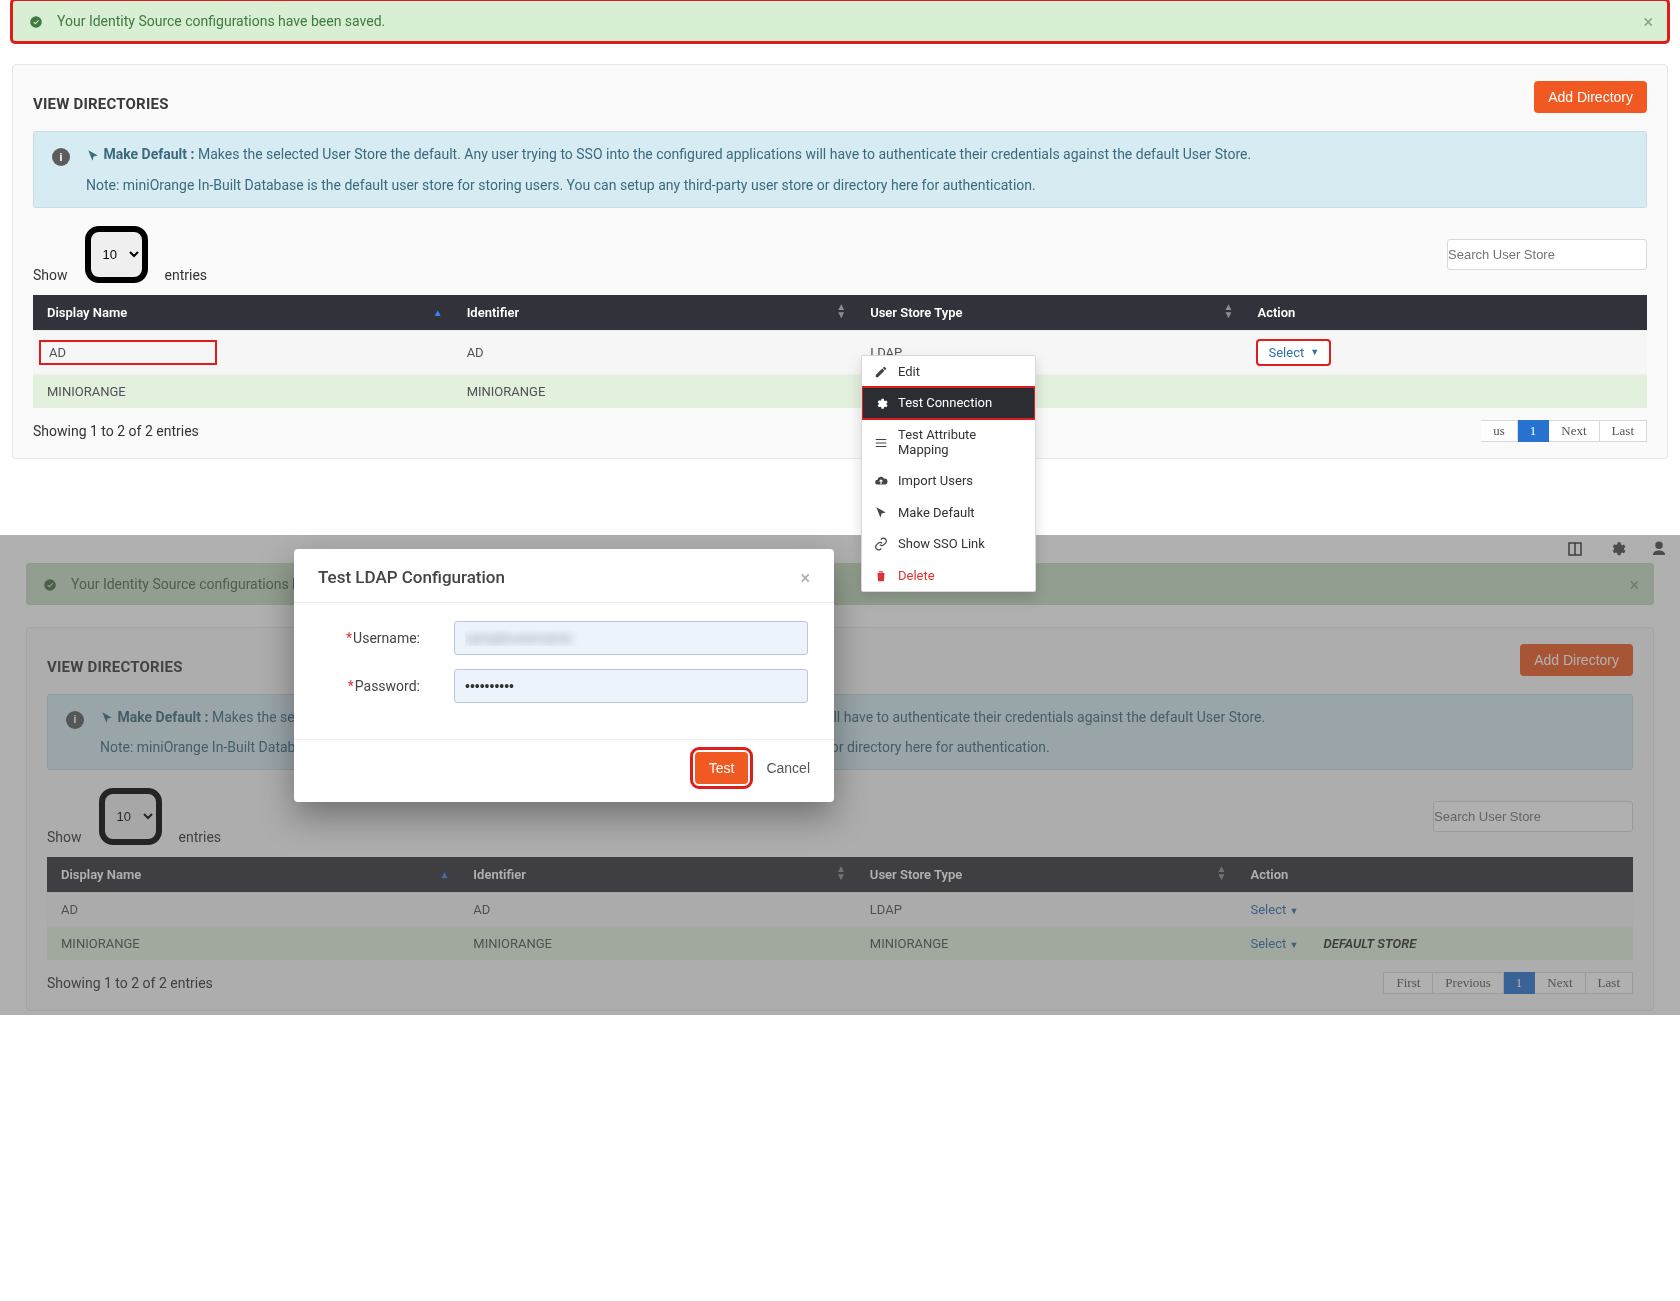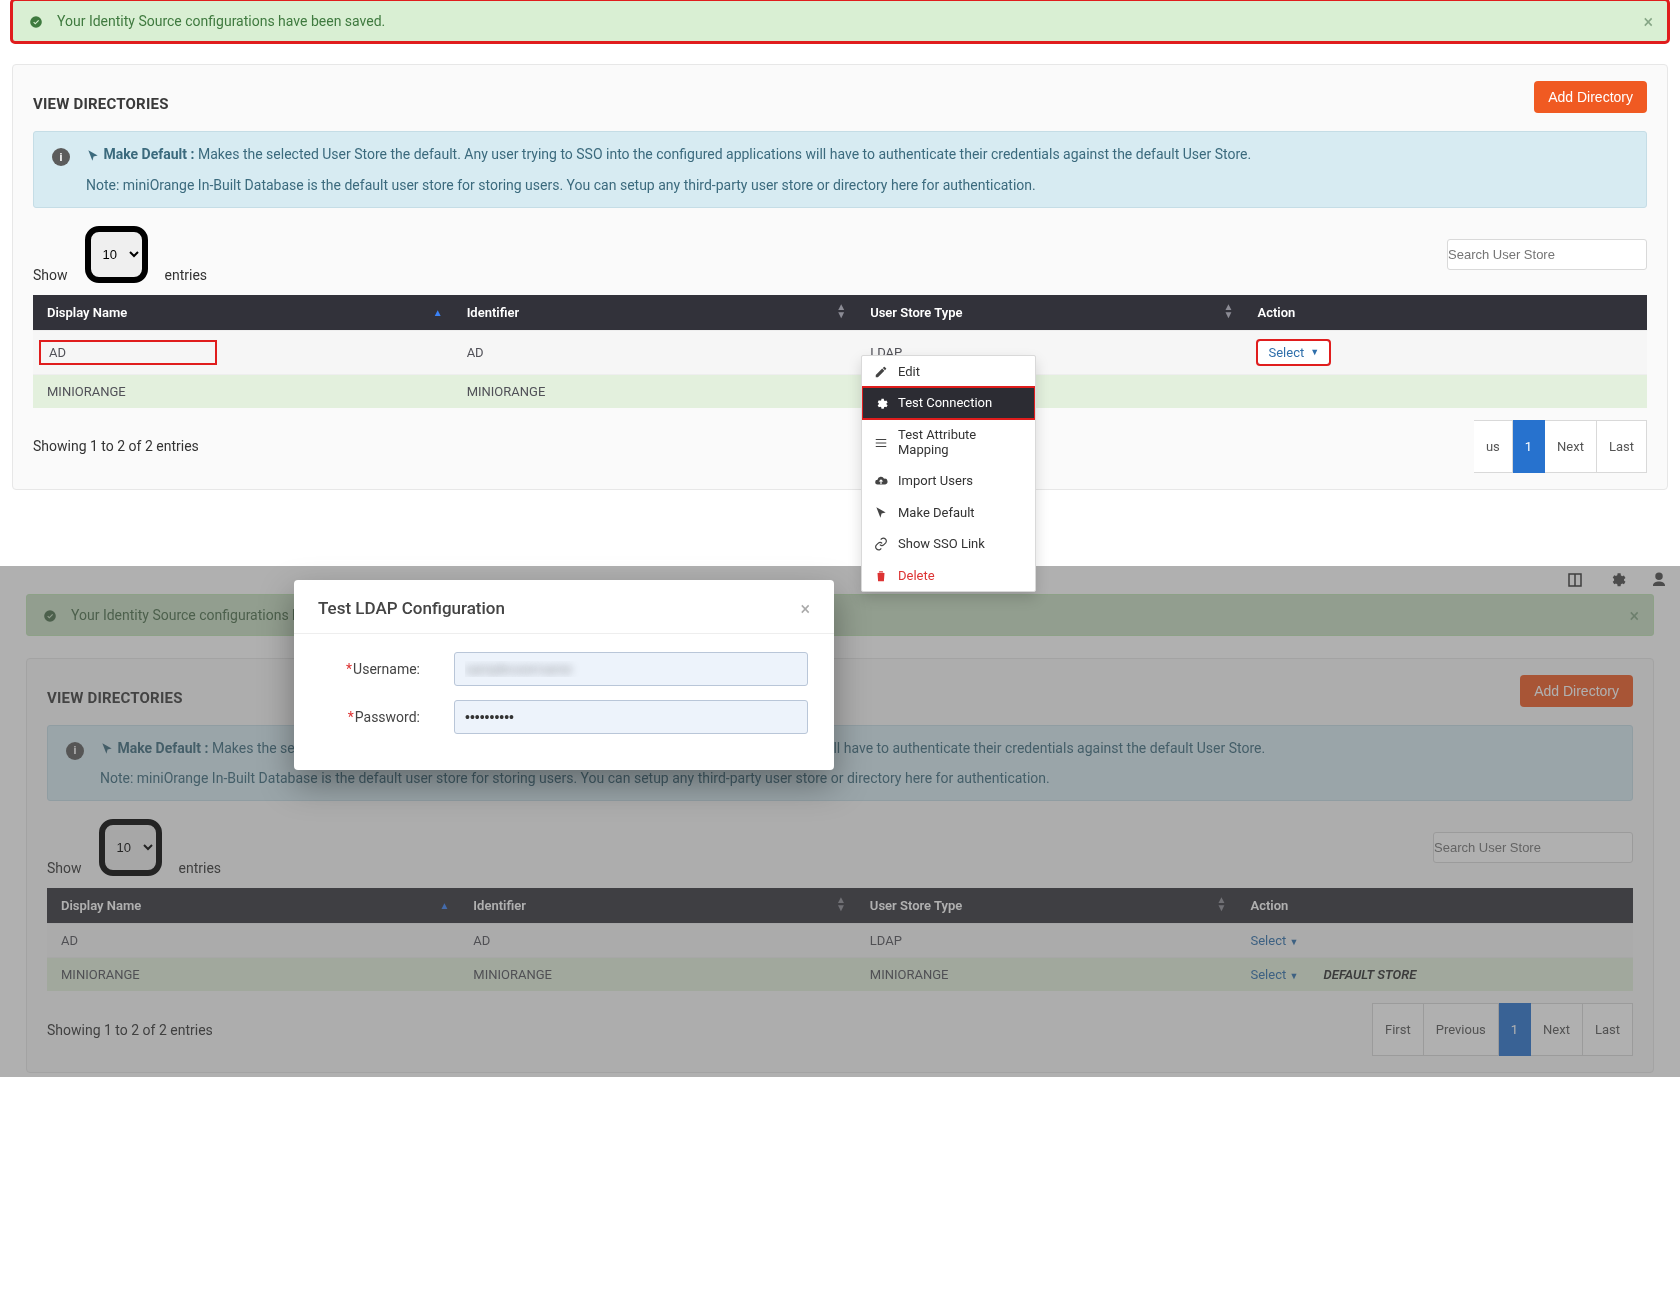--- a/index.html
+++ b/index.html
@@ -80,21 +80,21 @@
   .select-link{ color:#2f6fab; cursor:pointer; font-size:13px;}
   .select-link .caret{font-size:9px;}
   .default-store{font-style:italic; font-weight:600; color:#2c2c2c; margin-left:22px;}
 
   
   .pill-hl { border:2px solid #e01d1d; padding:3px 8px; display:block; width:178px; margin:-3px -8px;}
 
   .footer-row{display:flex;justify-content:space-between;align-items:center;padding:12px 20px 0 20px;}
   .pagination{display:flex;gap:0;}
   .pagination .pg{
-    border:1px solid #d9d9d9;background:#fff;color:#555;padding:18px 12px;font-size:13px;cursor:pointer;
+    border:1px solid #d9d9d9;background:#fff;color:#555;padding:2px 12px;font-size:13px;cursor:pointer;font-family:Liberation Serif, serif;
   }
   .pagination .pg+.pg{border-left:none;}
   .pagination .pg.active{background:#2772ce;color:#fff;border-color:#2772ce;}
 
   
   .menu {
     position:absolute; width:175px; background:#fff;
     border:1px solid #d9d9d9; box-shadow:0 6px 14px rgba(0,0,0,.15);
     border-radius:2px; overflow:hidden; z-index:40;
   }
@@ -412,15 +412,19 @@
     <div class="modal-body">
       <div class="frow">
         <label><span class="req">*</span><span>Username:</span></label>
         <input class="finput" style="color: transparent; text-shadow: rgba(0, 0, 0, 0.4) 0px 0px 8px;" value="sampleusername">
       </div>
       <div class="frow">
         <label><span class="req">*</span><span>Password:</span></label>
         <input class="finput" type="password" value="••••••••••" style="">
       </div>
     </div>
+    <div class="modal-ft">
+      <button class="btn-orange hl-red" style="outline-width:3px;outline-offset:2px;">Test</button>
+      <button class="btn-cancel">Cancel</button>
+    </div>
   </div>
 
 </div>
 
 </body></html>

